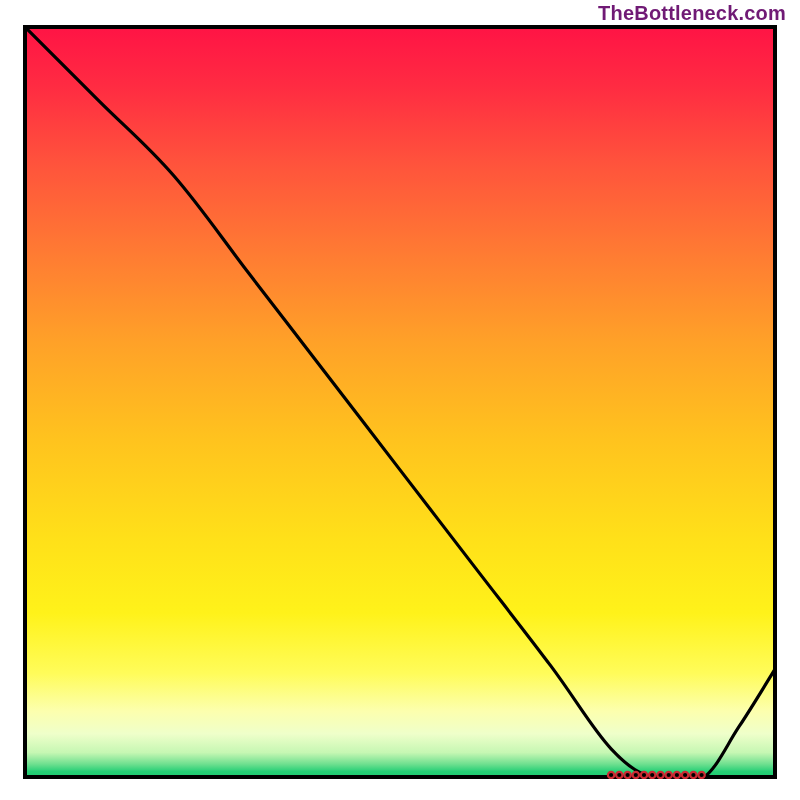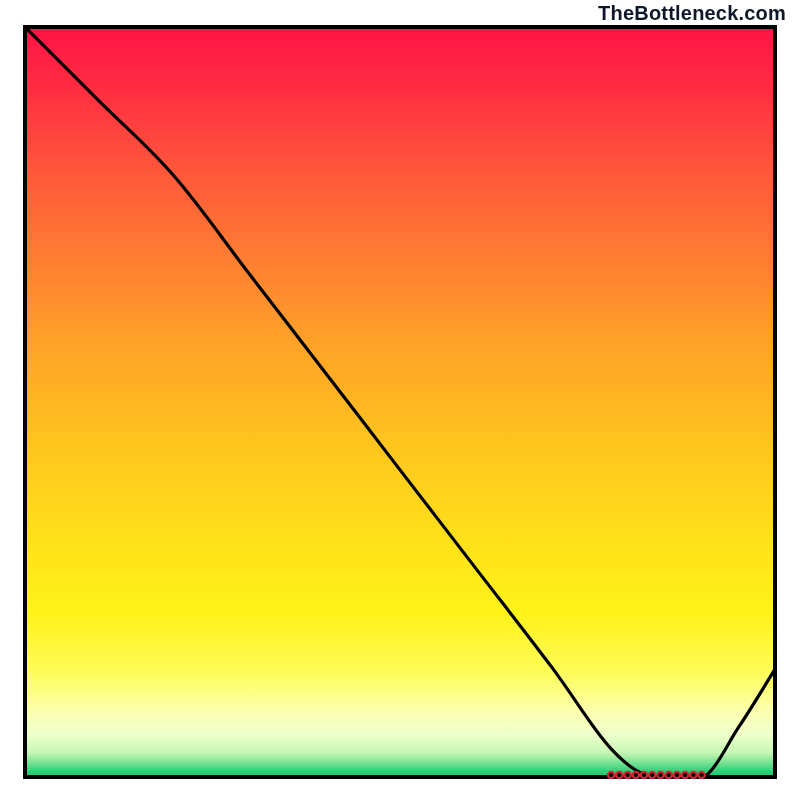--- a/index.html
+++ b/index.html
@@ -14,21 +14,21 @@
     position: relative;
     width: 800px;
     height: 800px;
   }
   .attribution {
     position: absolute;
     top: 2px;
     right: 14px;
     font-size: 20px;
     font-weight: bold;
-    color: #0f172a;
+    color: #701a75;
     letter-spacing: 0.2px;
   }
   .plot-box {
     position: absolute;
     left: 23px;
     top: 25px;
     width: 754px;
     height: 754px;
     box-sizing: border-box;
   }

